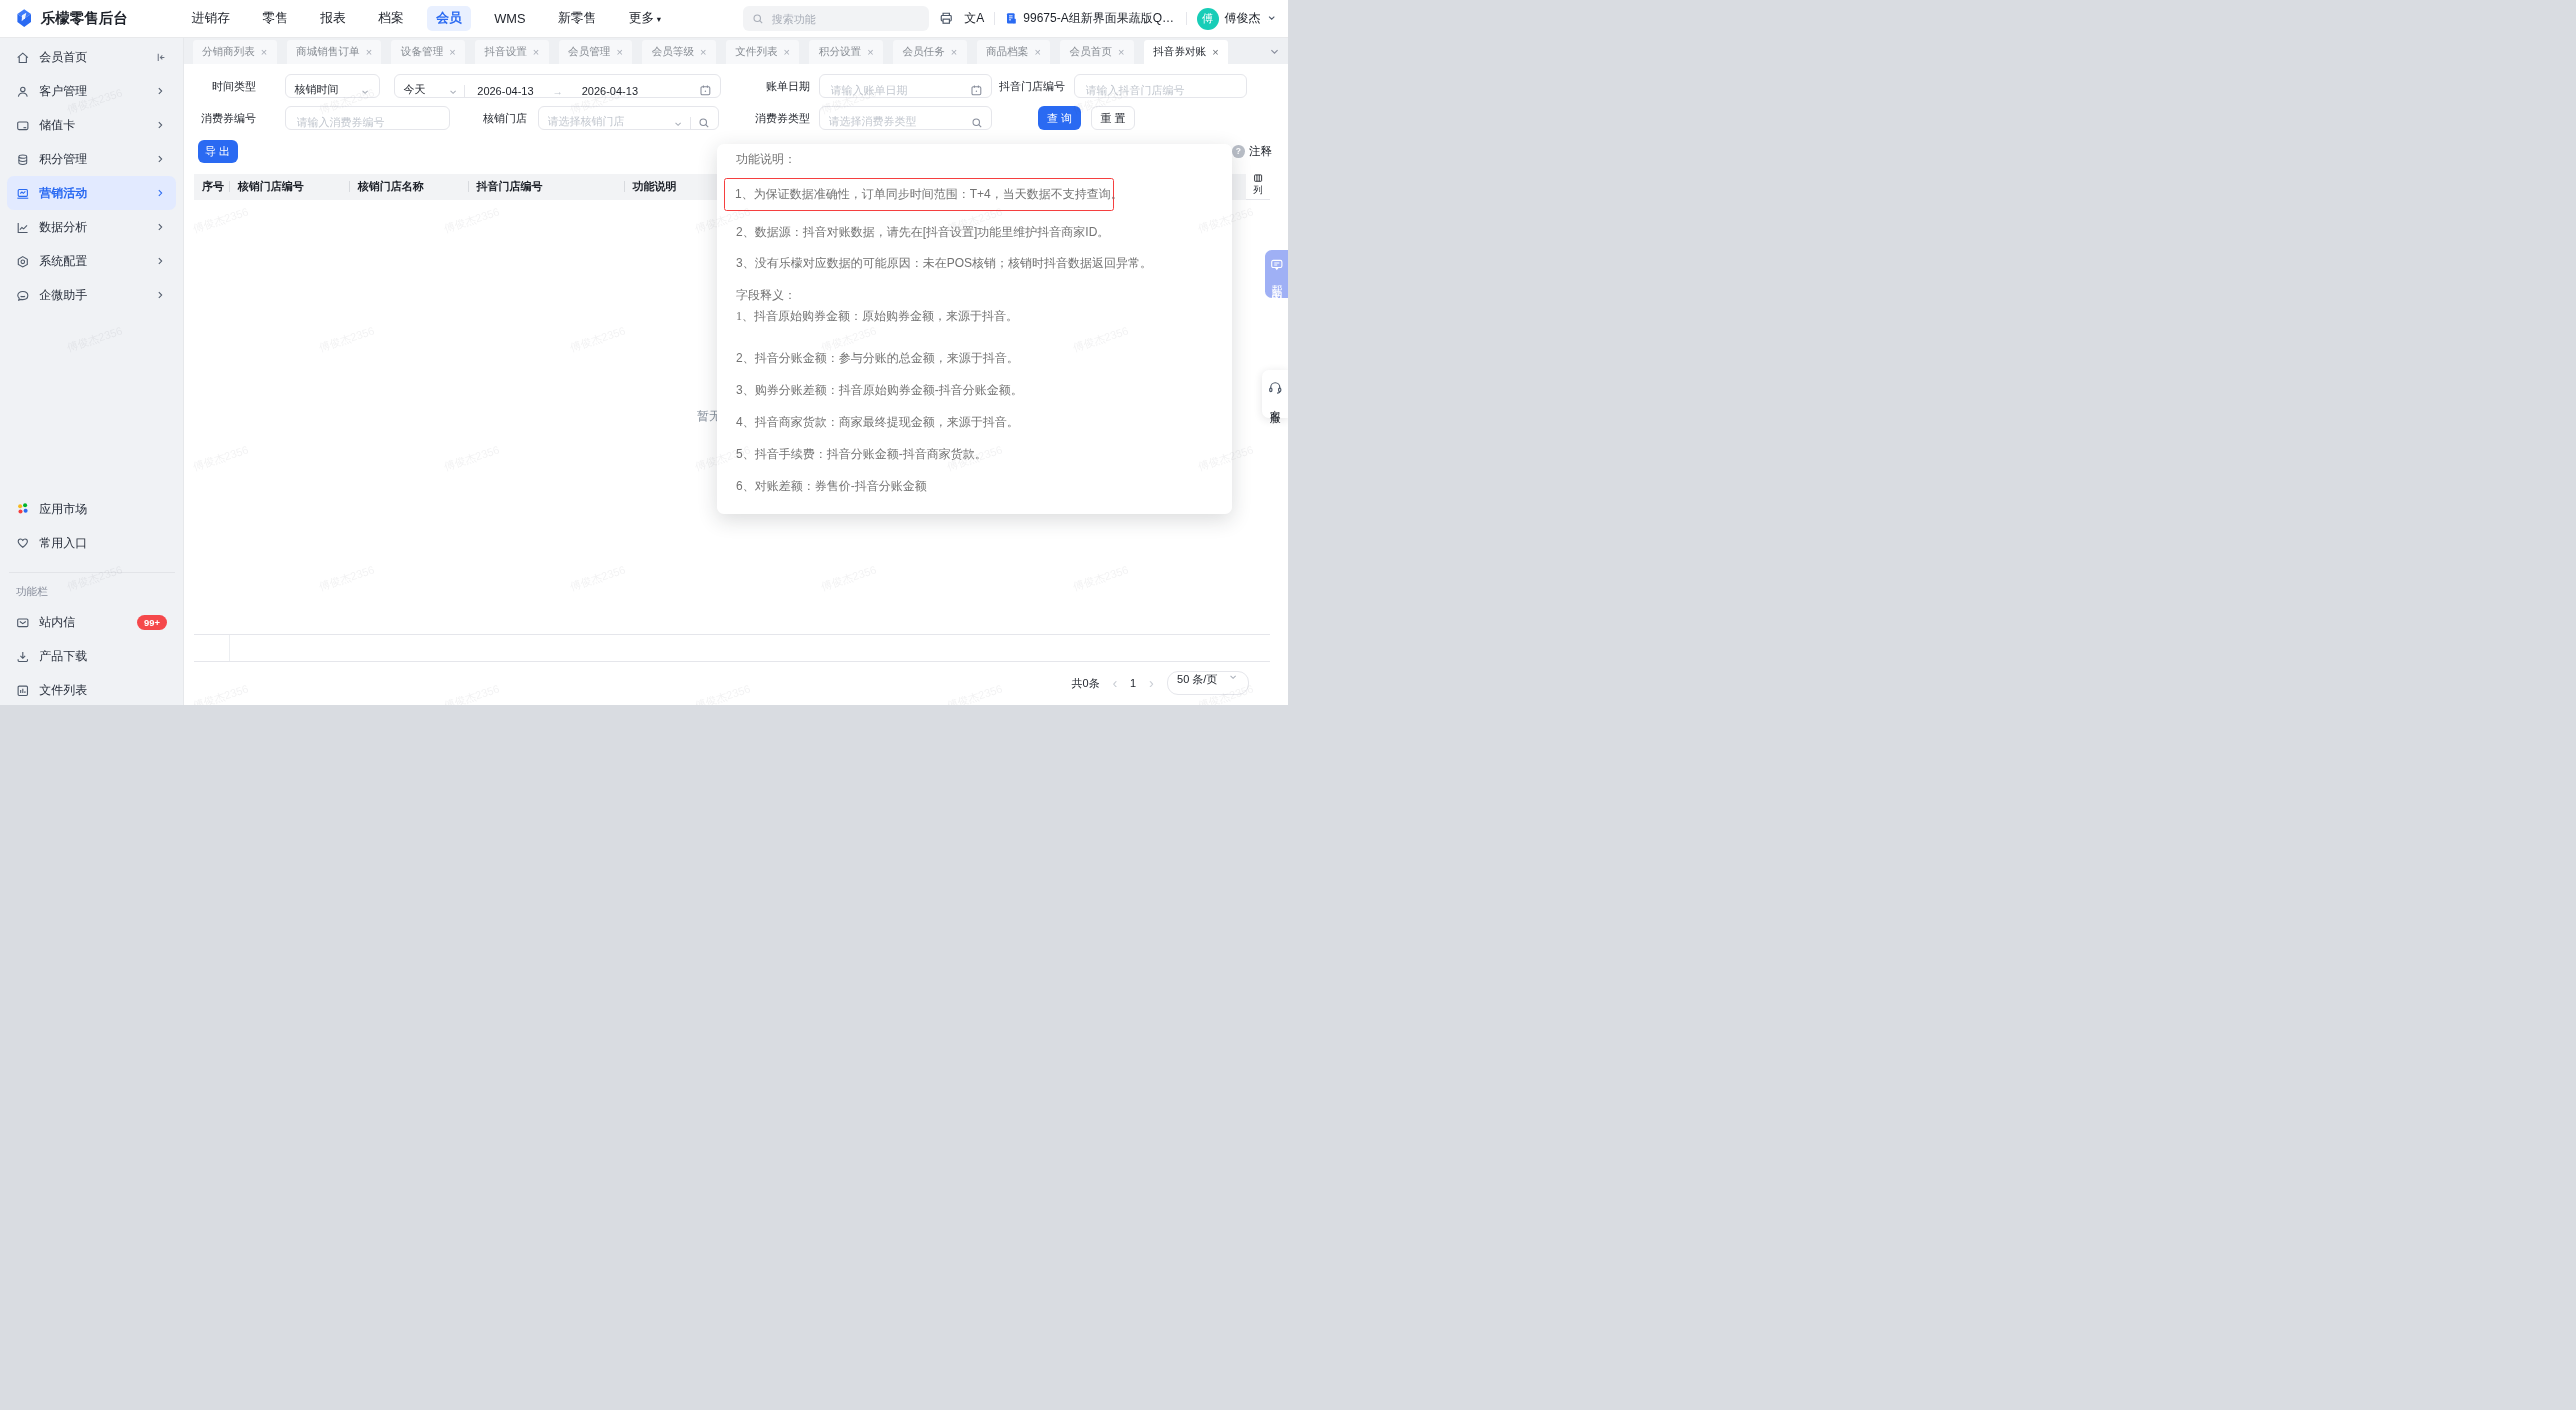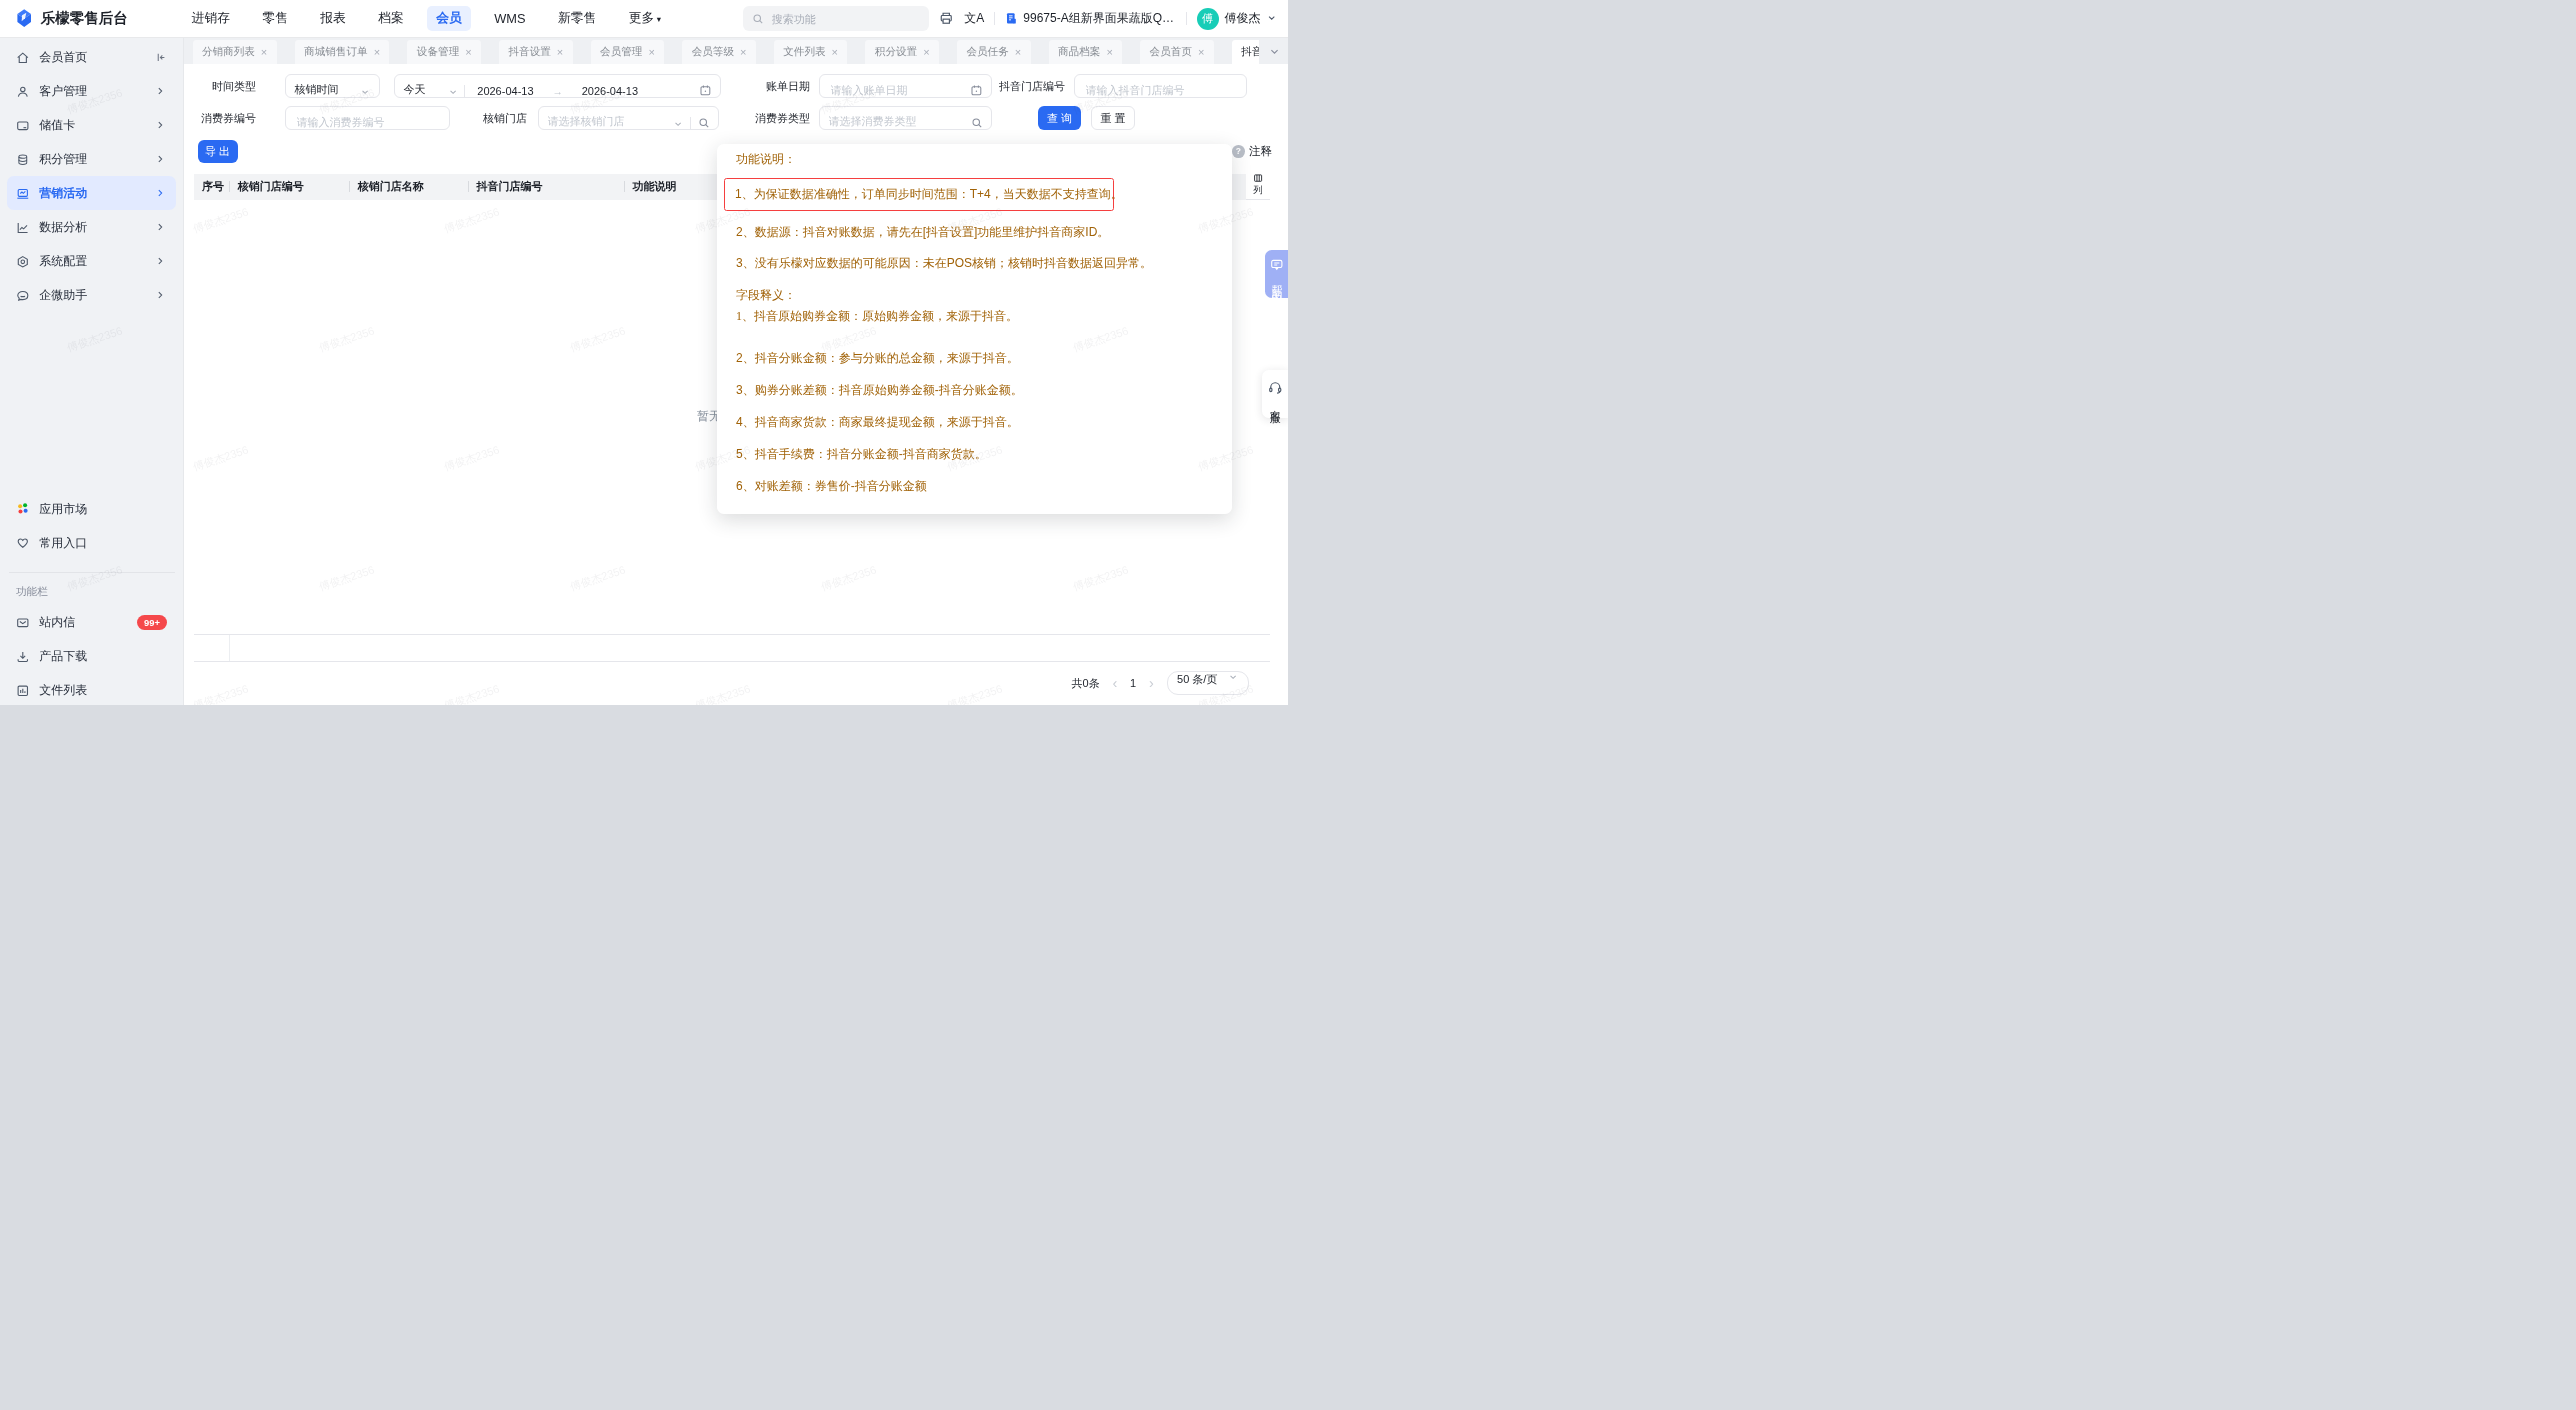--- a/index.html
+++ b/index.html
@@ -40,21 +40,21 @@
   .side-item.active .icn{color:#2A6AF2}
   .side-right{margin-left:auto;color:#a9aeb8}
   .side-item.active .side-right{color:#2A6AF2}
   .side-lower{position:absolute;top:455px;left:0;right:0}
   .side-divider{height:0.9px;background:#e2e4e8;margin:12px 8.5px 8.5px}
   .side-section{font-size:10.6px;color:#868c9a;padding:3.4px 0 6.8px 16px}
   .badge{margin-left:auto;background:#F5484B;color:#fff;font-size:9.4px;font-weight:bold;border-radius:7.7px;padding:2.1px 6.8px}
 
   
   .content{position:absolute;left:184px;top:0;right:0;bottom:0}
-  .tabbar{position:absolute;top:3.4px;left:8.5px;right:29px;height:24px;display:flex;gap:18px;overflow:hidden}
+  .tabbar{position:absolute;top:3.4px;left:8.5px;right:29px;height:24px;display:flex;gap:10px;overflow:hidden}
   .tab{background:#f7f8fa;border-radius:3.4px 3.4px 0 0;display:flex;align-items:center;gap:6px;padding:0 9.4px;
        font-size:10.6px;color:#878c93;cursor:pointer;white-space:nowrap}
   .tab.active{background:#fff;color:#1d2129}
   .tab-close{font-size:11px;color:#a9aeb8;cursor:pointer}
   .tab.active .tab-close{color:#6b7077}
   .tabbar-caret{position:absolute;right:8.5px;top:8.5px;color:#868c9a;cursor:pointer}
   .panel{position:absolute;left:0;top:27px;right:0;bottom:0;background:#fff}
 
   
   .f-label{position:absolute;height:24px;line-height:24px;font-size:11px;color:#1d2129;text-align:right;white-space:nowrap}
@@ -97,21 +97,21 @@
   
   .pagination{position:absolute;right:39px;top:607px;display:flex;align-items:center;gap:12.8px;font-size:11px}
   .pg-arrow{font-size:14.5px;color:#c9cdd4;cursor:pointer;line-height:1}
   .pg-num{font-size:11px;color:#1d2129;cursor:pointer}
   .page-size{height:22px;border:0.9px solid #e5e6eb;border-radius:11px;display:flex;align-items:flex-start;gap:11px;
              padding:0 9.4px;cursor:pointer;color:#1d2129}
   .page-size .caret-svg{color:#a9aeb8}
 
   
   .popup{position:absolute;left:717px;top:144px;width:515px;height:370px;background:#fff;border-radius:6.8px;
-         box-shadow:0 5.1px 20.4px rgba(31,35,41,.16);z-index:40;font-size:12px;color:#a16207}
+         box-shadow:0 5.1px 20.4px rgba(31,35,41,.16);z-index:40;font-size:12px;color:#737373}
   .pp-line{position:absolute;left:19px;right:12px;height:15.3px;line-height:15.3px;white-space:nowrap}
   .red-box{position:absolute;left:6.8px;top:34px;width:390px;height:33px;border:1.7px solid #F53F3F;border-radius:2.6px;
            display:flex;align-items:center;padding-left:10.2px;box-sizing:border-box;white-space:nowrap}
 
   
   .float-help{position:absolute;right:0;top:250px;width:23px;padding:7.7px 0 8.5px;background:#9FB0F5;color:#fff;
               border-radius:6.8px 0 0 6.8px;display:flex;flex-direction:column;align-items:center;gap:5.1px;z-index:45;cursor:pointer}
   .float-cs{position:absolute;right:0;top:370px;width:26.4px;padding:10.2px 0;background:#fff;color:#1d2129;
             border-radius:6.8px 0 0 6.8px;box-shadow:0 1.7px 8.5px rgba(31,35,41,.12);display:flex;flex-direction:column;
             align-items:center;gap:6px;z-index:45;cursor:pointer}

